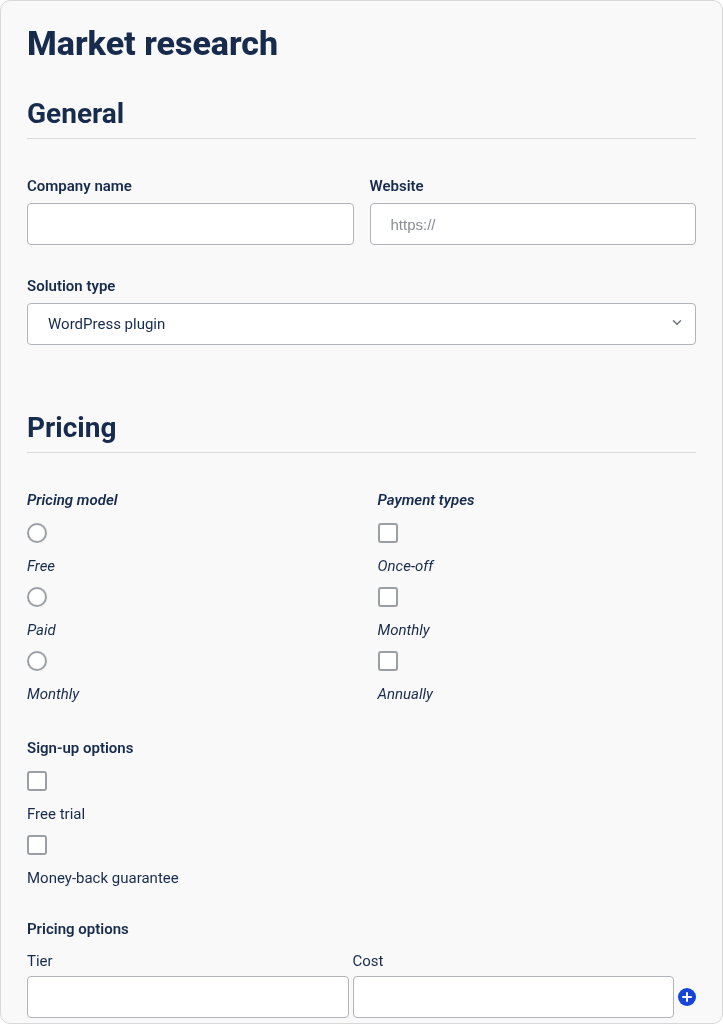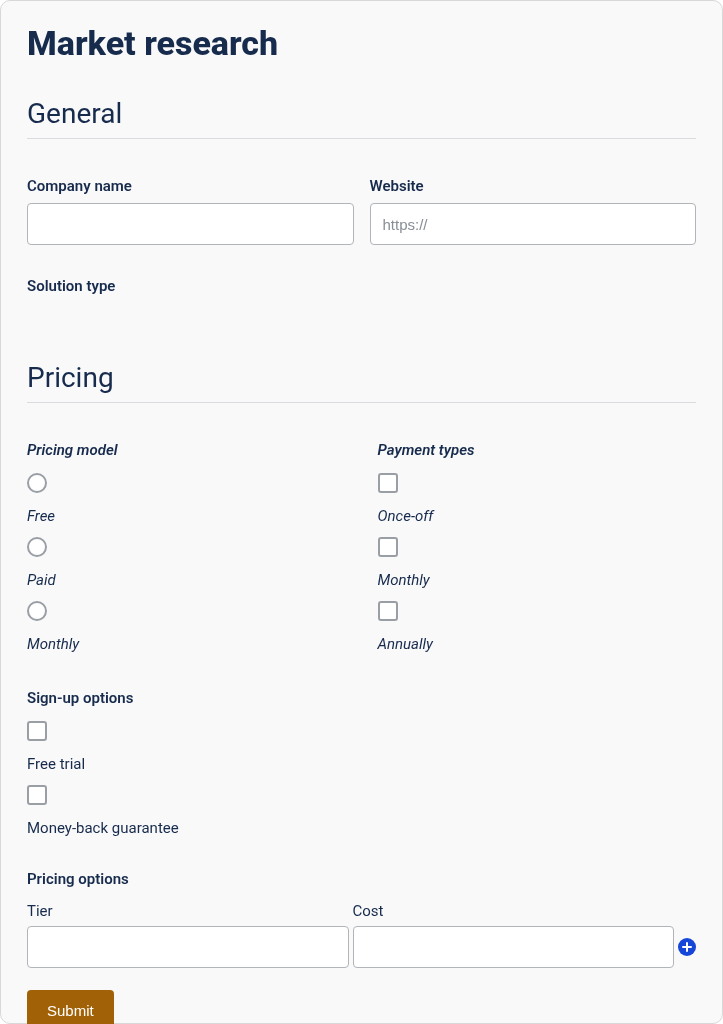--- a/index.html
+++ b/index.html
@@ -18,21 +18,21 @@
     background: #f9f9fa;
   }
   .form-title {
     font-size: 34px;
     font-weight: 800;
     color: #172B4D;
     margin-bottom: 34px;
   }
   .section-title {
     font-size: 28px;
-    font-weight: 400;
+    font-weight: 700;
     color: #172B4D;
     margin-bottom: 8px;
   }
   .section-rule {
     border: none;
     border-top: 1px solid #d9dbde;
     margin-bottom: 38px;
   }
   .field-label {
     font-size: 15px;
@@ -50,21 +50,21 @@
   }
   .row { display: flex; gap: 16px; }
   .col { flex: 1; min-width: 0; }
   .text-input, .select-input {
     width: 100%;
     height: 42px;
     border: 1px solid #b1b4b9;
     border-radius: 4px;
     background: #fff;
     font-size: 15px;
-    padding: 0 12px;
+    padding: 0 20px;
     color: #172B4D;
   }
   .text-input::placeholder { color: #888e96; }
   .select-wrap {
     position: relative;
     width: 100%;
   }
   .select-input {
     appearance: none;
     -webkit-appearance: none;
@@ -162,20 +162,28 @@
       <input type="text" class="text-input" style="">
     </div>
     <div class="col">
       <label class="field-label">Website</label>
       <input type="text" class="text-input" placeholder="https://" style="">
     </div>
   </div>
 
   <div class="field-block">
     <label class="field-label">Solution type</label>
+    <div class="select-wrap">
+      <div class="select-input" style="line-height:40px;">WordPress plugin</div>
+      <span class="select-caret">
+        <svg width="14" height="14" viewBox="0 0 24 24" fill="none" stroke="currentColor" stroke-width="2.5" stroke-linecap="round" stroke-linejoin="round">
+            <polyline points="6 9 12 15 18 9"></polyline>
+          </svg>
+      </span>
+    </div>
   </div>
 
   <div class="section-gap"></div>
 
   
   <h2 class="section-title">Pricing</h2>
   <hr class="section-rule">
 
   <div class="two-col-groups">
     <div>

